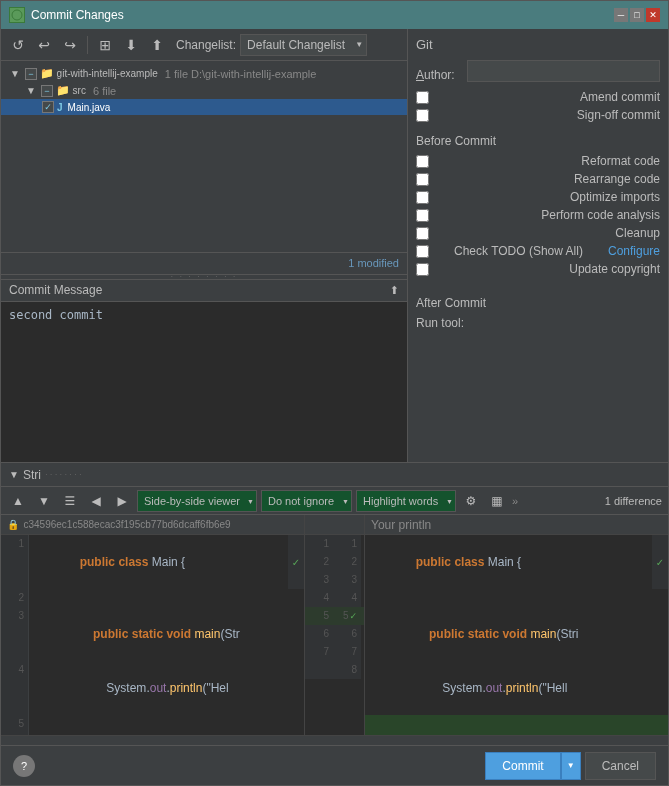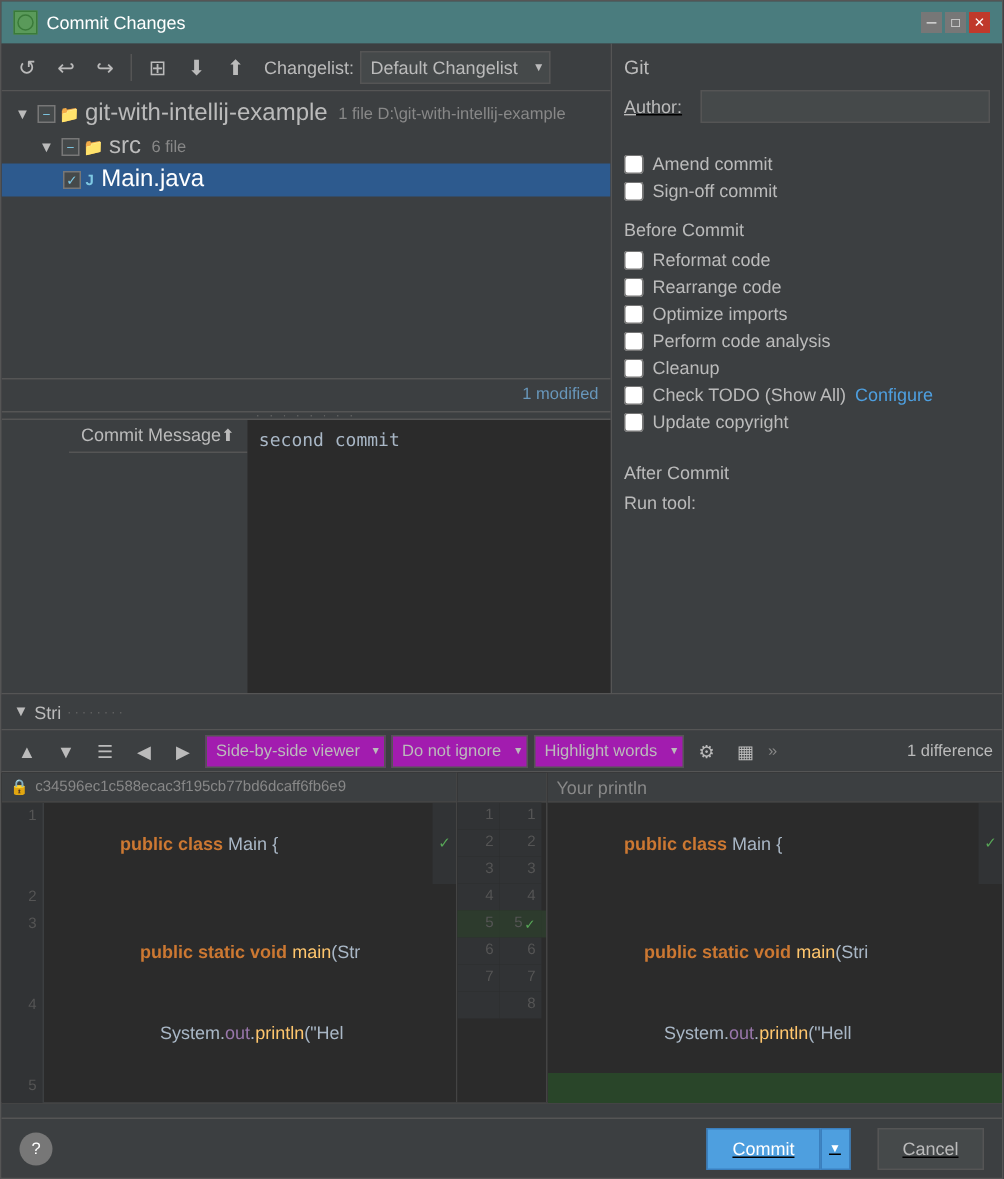--- a/index.html
+++ b/index.html
@@ -32,45 +32,45 @@
     .tree-item { display: flex; align-items: center; padding: 2px 6px; gap: 3px; color: #bbb; cursor: pointer; }
     .tree-item.selected { background: #2d5a8e; color: white; }
     .tree-item .indent1 { margin-left: 0px; }
     .tree-item .indent2 { margin-left: 16px; }
     .tree-item .indent3 { margin-left: 32px; }
     .checkbox { width: 12px; height: 12px; border: 1px solid #777; background: #45494a; display: inline-flex; align-items: center; justify-content: center; flex-shrink: 0; }
     .checkbox.checked::after { content: '✓'; font-size: 9px; color: #7ec8e3; }
     .checkbox.partial::after { content: '−'; font-size: 9px; color: #7ec8e3; }
     .folder-icon { color: #c8a000; font-size: 11px; }
     .file-icon { color: #7ec8e3; font-size: 10px; font-weight: bold; }
-    .tree-label { font-size: 16px; }
+    .tree-label { font-size: 10px; }
     .tree-meta { color: #888; font-size: 11px; margin-left: 4px; }
     
     .modified-bar { height: 22px; background: #3c3f41; border-top: 1px solid #555; display: flex; align-items: center; justify-content: flex-end; padding: 0 8px; }
     .modified-text { color: #6897bb; font-size: 11px; cursor: pointer; }
     
     .drag-handle { height: 6px; background: #3c3f41; cursor: ns-resize; display: flex; align-items: center; justify-content: center; border-top: 1px solid #555; border-bottom: 1px solid #555; }
     .drag-dots { color: #666; font-size: 8px; letter-spacing: 2px; }
     
-    .commit-msg-section { flex: 1; display: flex; min-height: 80px; padding-left: 45px; }
+    .commit-msg-section { flex: 1; display: flex; flex-direction: column; min-height: 80px; }
     .commit-msg-header { height: 22px; background: #3c3f41; display: flex; align-items: center; padding: 0 8px; border-bottom: 1px solid #555; }
     .commit-msg-label { color: #bbb; font-size: 12px; }
     .commit-msg-expand { margin-left: auto; color: #bbb; cursor: pointer; font-size: 11px; }
     .commit-msg-textarea { flex: 1; background: #2b2b2b; border: none; color: #a9b7c6; padding: 6px 8px; resize: none; outline: none; font-family: 'Consolas', monospace; font-size: 12px; min-height: 60px; }
     
     .right-panel { flex: 1; background: #3c3f41; display: flex; flex-direction: column; padding: 8px; overflow-y: auto; }
     
     .git-section-title { color: #bbb; font-size: 13px; margin-bottom: 8px; }
     
-    .field-row { display: flex; align-items: center; margin-bottom: 20px; gap: 6px; text-decoration: underline; }
+    .field-row { display: flex; align-items: flex-end; margin-bottom: 8px; gap: 6px; }
     .field-label { color: #bbb; min-width: 45px; }
     .field-label .underline { text-decoration: underline; }
     .field-input { flex: 1; height: 22px; background: #45494a; border: 1px solid #555; color: #bbb; padding: 2px 6px; outline: none; }
     
-    .checkbox-row { display: flex; align-items: center; margin-bottom: 4px; gap: 6px; cursor: pointer; }
+    .checkbox-row { display: flex; align-items: center; margin-bottom: 4px; gap: 6px; cursor: pointer; justify-content: space-between; }
     .checkbox-row label { color: #bbb; cursor: pointer; }
     input[type="checkbox"] { width: 13px; height: 13px; cursor: pointer; accent-color: #4e9fdf; }
     
     .section-header { color: #bbb; font-size: 12px; margin: 8px 0 6px 0; }
     
     .configure-link { color: #4e9fdf; cursor: pointer; font-size: 12px; }
     
     .after-commit-section { margin-top: 8px; }
     .run-tool-row { display: flex; align-items: center; gap: 6px; margin-top: 4px; }
     .run-tool-select-wrapper { position: relative; flex: 1; }
@@ -79,21 +79,21 @@
     .run-tool-btn { width: 22px; height: 22px; background: #45494a; border: 1px solid #555; color: #bbb; cursor: pointer; display: flex; align-items: center; justify-content: center; }
     
     .diff-section { flex-shrink: 0; display: flex; flex-direction: column; border-top: 1px solid #555; }
     .diff-header { height: 24px; background: #3c3f41; display: flex; align-items: center; padding: 0 8px; gap: 4px; border-bottom: 1px solid #555; }
     .diff-title { color: #bbb; font-size: 12px; display: flex; align-items: center; gap: 4px; }
     .collapse-icon { color: #bbb; font-size: 10px; cursor: pointer; }
     .diff-drag { color: #666; font-size: 8px; }
     
     .diff-toolbar { height: 28px; background: #3c3f41; display: flex; align-items: center; padding: 0 6px; gap: 4px; border-bottom: 1px solid #555; flex-shrink: 0; }
     .diff-tool-btn { width: 22px; height: 22px; background: transparent; border: none; cursor: pointer; color: #bbb; font-size: 12px; display: flex; align-items: center; justify-content: center; }
-    .diff-dropdown { height: 22px; background: #a21caf; border: 1px solid #555; color: #bbb; padding: 2px 16px 2px 6px; appearance: none; cursor: pointer; font-size: 11px; }
+    .diff-dropdown { height: 22px; background: #14532d; border: 1px solid #555; color: #bbb; padding: 2px 16px 2px 6px; appearance: none; cursor: pointer; font-size: 11px; }
     .diff-dropdown-wrapper { position: relative; display: inline-flex; }
     .diff-dropdown-wrapper::after { content: '▼'; position: absolute; right: 3px; top: 50%; transform: translateY(-50%); color: #bbb; font-size: 7px; pointer-events: none; }
     .diff-difference { color: #bbb; font-size: 11px; margin-left: auto; }
     .diff-icon-btn { width: 22px; height: 22px; background: transparent; border: none; cursor: pointer; color: #bbb; display: flex; align-items: center; justify-content: center; }
     
     .diff-content { display: flex; height: 220px; overflow: hidden; background: #2b2b2b; font-family: 'Consolas', monospace; font-size: 11px; }
     
     .diff-left { flex: 1; overflow: hidden; display: flex; flex-direction: column; border-right: 1px solid #444; }
     .diff-right { flex: 1; overflow: hidden; display: flex; flex-direction: column; }
     .diff-col-header { height: 20px; background: #3c3f41; color: #888; padding: 2px 6px; font-size: 11px; border-bottom: 1px solid #444; display: flex; align-items: center; gap: 4px; }
@@ -104,21 +104,21 @@
     .line-num { width: 28px; min-width: 28px; color: #555; text-align: right; padding-right: 4px; background: #313335; border-right: 1px solid #3c3f41; font-size: 10px; line-height: 18px; user-select: none; }
     .line-content { flex: 1; padding: 0 4px; line-height: 18px; color: #a9b7c6; white-space: pre; overflow: hidden; }
     .line-content.added { background: #294529; color: #a9b7c6; }
     .keyword { color: #cc7832; font-weight: bold; }
     .method { color: #ffc66d; }
     .class-name { color: #a9b7c6; }
     .out-ref { color: #9876aa; }
     
     .bottom-bar { height: 40px; background: #3c3f41; border-top: 1px solid #555; display: flex; align-items: center; justify-content: space-between; padding: 0 12px; flex-shrink: 0; }
     .help-btn { width: 22px; height: 22px; border-radius: 50%; background: #777; color: white; border: none; cursor: pointer; font-size: 11px; display: flex; align-items: center; justify-content: center; }
-    .bottom-buttons { display: flex; gap: 18px; text-decoration: underline; }
+    .bottom-buttons { display: flex; gap: 4px; }
     .commit-btn-wrapper { display: flex; }
     .commit-btn { height: 28px; padding: 0 16px; background: #4e9fdf; border: 1px solid #3a7fbe; color: white; cursor: pointer; font-size: 12px; }
     .commit-dropdown-btn { width: 20px; height: 28px; background: #4e9fdf; border: 1px solid #3a7fbe; border-left: 1px solid #3a7fbe; color: white; cursor: pointer; display: flex; align-items: center; justify-content: center; font-size: 8px; }
     .cancel-btn { height: 28px; padding: 0 16px; background: #45494a; border: 1px solid #555; color: #bbb; cursor: pointer; font-size: 12px; }
     
     .scrollbar-bottom { height: 10px; background: #3c3f41; border-top: 1px solid #444; flex-shrink: 0; }
   </style>
 </head>
 <body>
 

